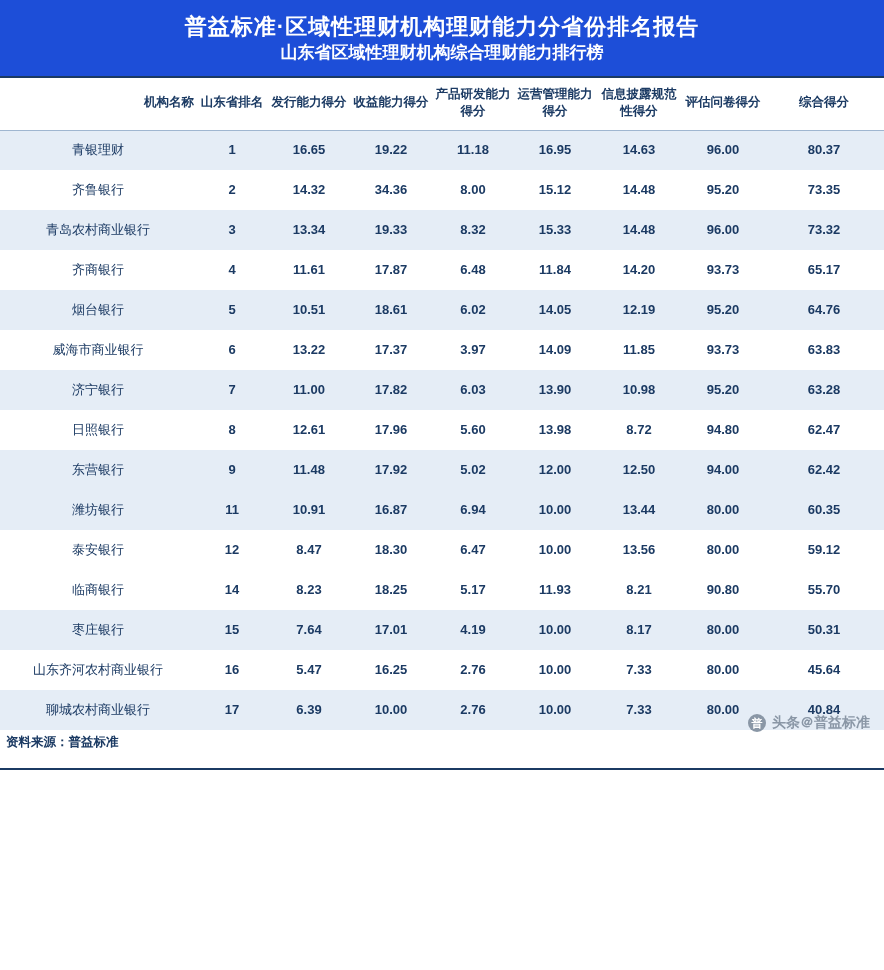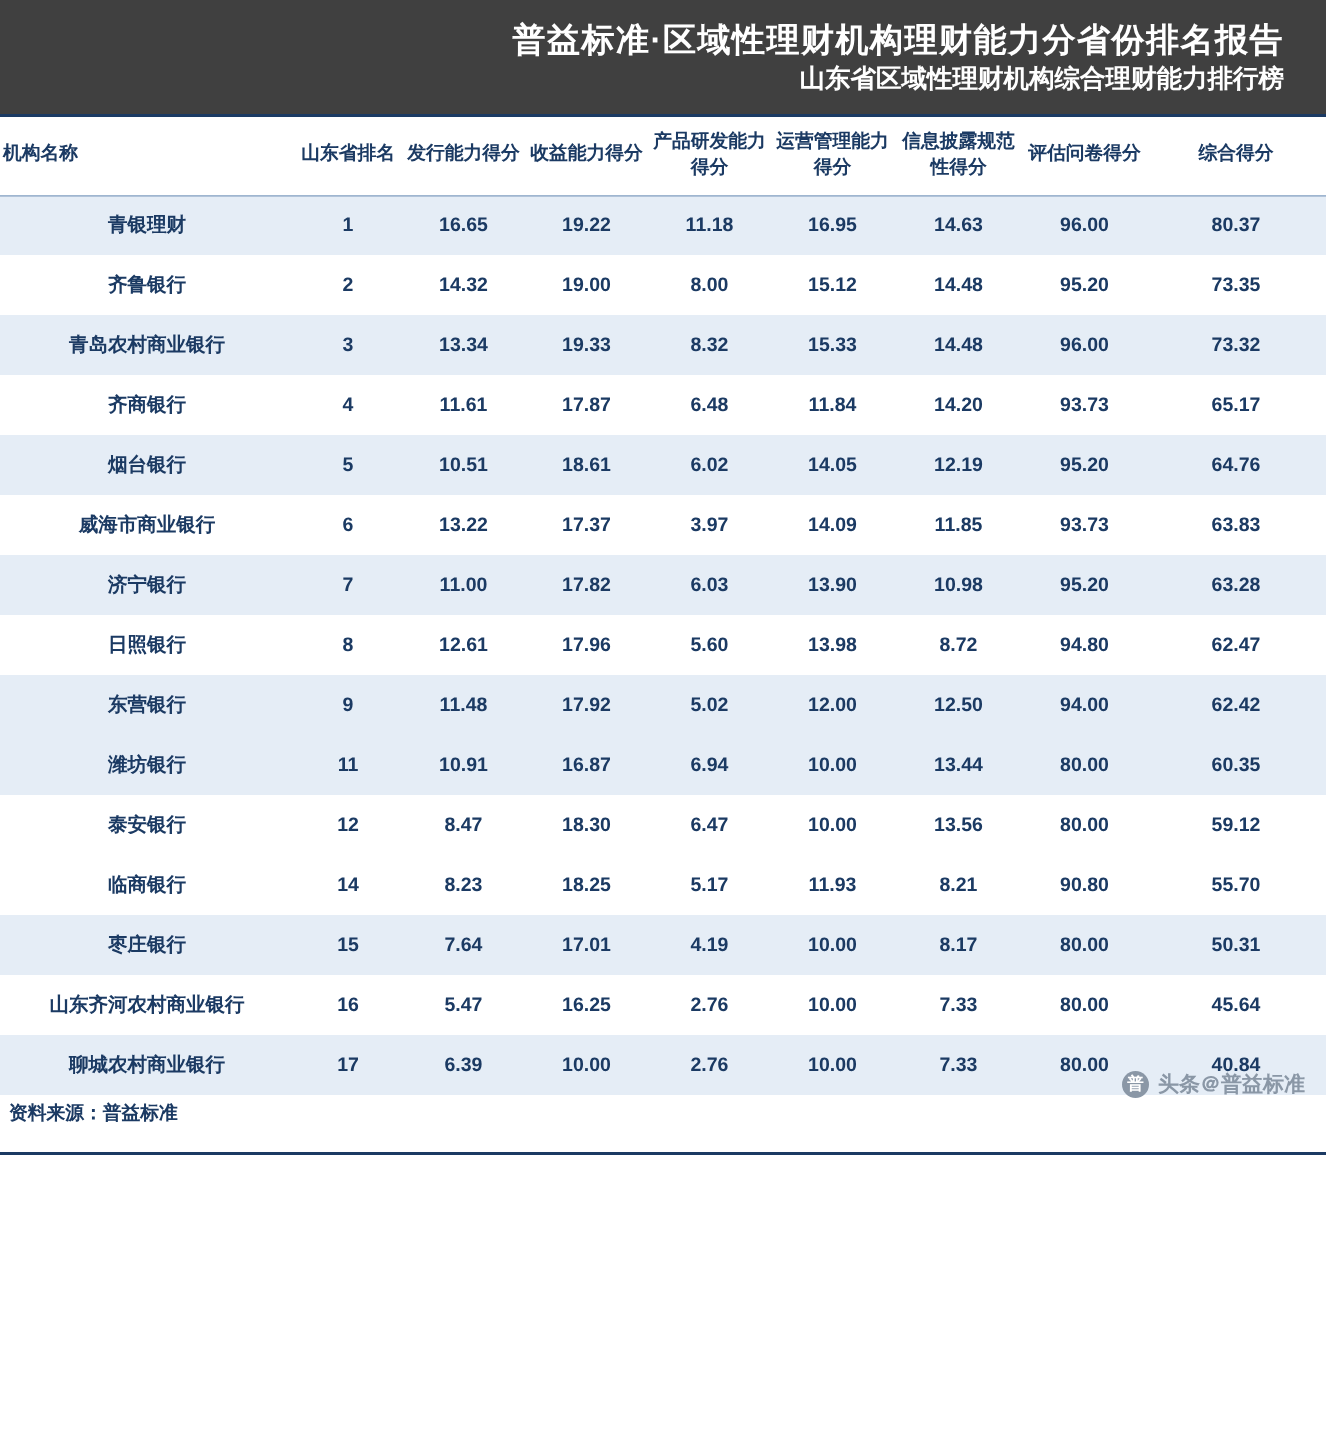--- a/index.html
+++ b/index.html
@@ -11,24 +11,24 @@
   }
   #page {
     position: relative;
     width: 884px;
     height: 970px;
     overflow: hidden;
     background: #ffffff;
   }
   
   .banner {
-    background: #404040;
+    background: #1d4ed8;
     color: #ffffff;
     padding: 12px 28px 12px;
-    text-align: right;
+    text-align: center;
   }
   .banner-title {
     font-size: 22px;
     font-weight: bold;
     letter-spacing: 1px;
     line-height: 1.35;
     white-space: nowrap;
   }
   .banner-sub {
     font-size: 18px;
@@ -53,33 +53,33 @@
     font-size: 12.5px;
     font-weight: bold;
     padding: 8px 2px 10px;
     line-height: 1.35;
     vertical-align: middle;
     text-align: center;
     background: #ffffff;
     border-top: 2px solid #1b3a63;
     border-bottom: 1px solid #9fb6d0;
   }
-  table.rank thead th.c0 { text-align: left; }
+  table.rank thead th.c0 { text-align: right; }
   table.rank tbody td {
     font-size: 13px;
     color: #1b3a63;
     font-weight: bold;
     text-align: center;
     padding: 8px 2px;
     height: 40px;
     line-height: 1.2;
   }
   table.rank tbody tr.odd td { background: #e5edf6; }
   table.rank tbody tr.even td { background: #ffffff; }
-  table.rank tbody td.name { font-weight: bold; }
+  table.rank tbody td.name { font-weight: normal; }
   table.rank tbody td.total { }
   .footer {
     position: relative;
     height: 40px;
     background: #ffffff;
   }
   .source {
     position: absolute;
     left: 6px;
     top: 4px;
@@ -161,21 +161,21 @@
           <td>11.18</td>
           <td>16.95</td>
           <td>14.63</td>
           <td>96.00</td>
           <td class="total">80.37</td>
         </tr>
         <tr class="even">
           <td class="name">齐鲁银行</td>
           <td>2</td>
           <td>14.32</td>
-          <td>19.00</td>
+          <td>34.36</td>
           <td>8.00</td>
           <td>15.12</td>
           <td>14.48</td>
           <td>95.20</td>
           <td class="total">73.35</td>
         </tr>
         <tr class="odd">
           <td class="name">青岛农村商业银行</td>
           <td>3</td>
           <td>13.34</td>

